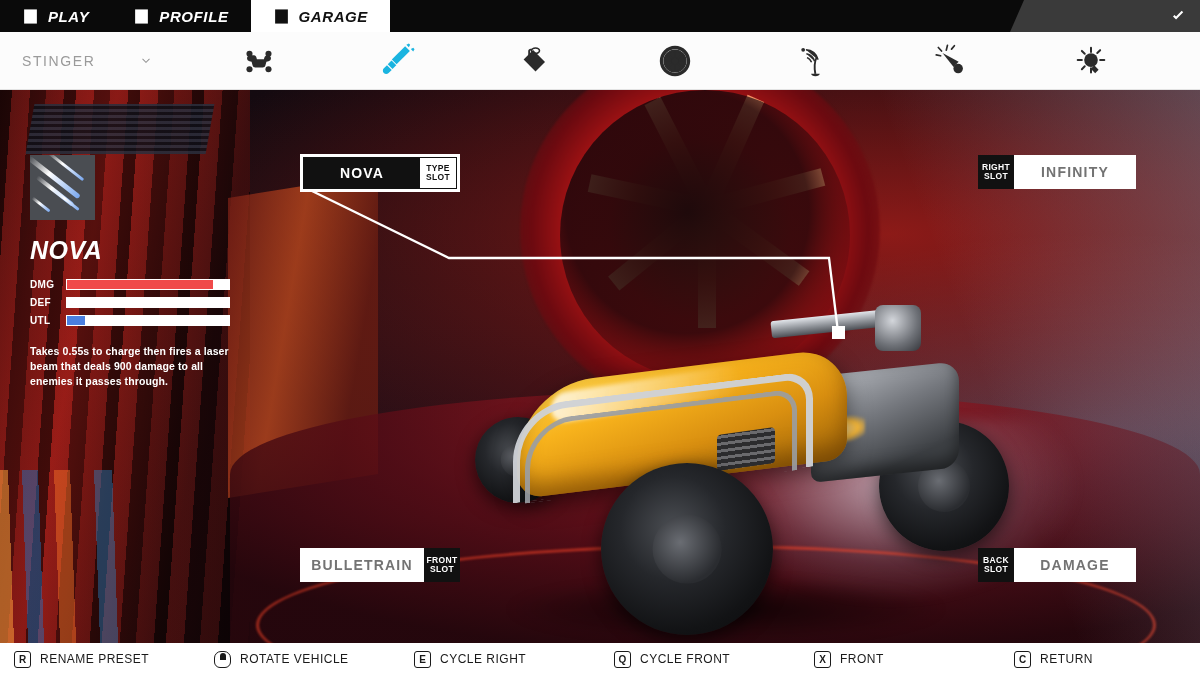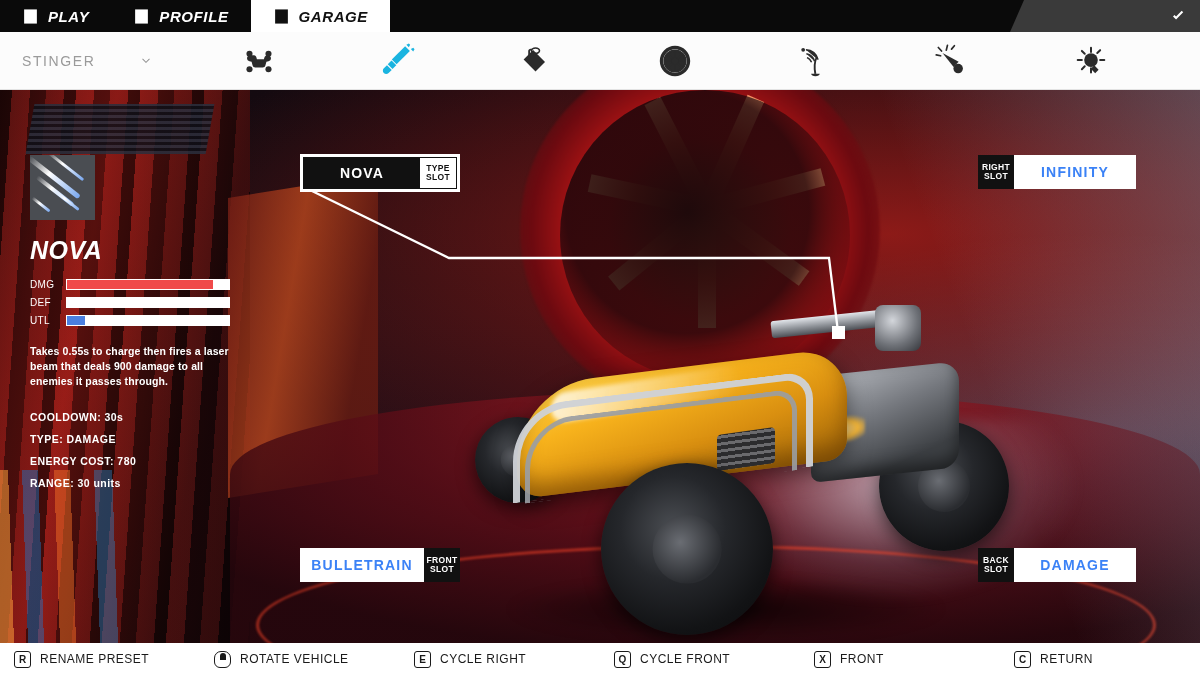--- a/index.html
+++ b/index.html
@@ -138,32 +138,32 @@
   
   #info { position:absolute; left:30px; top:155px; width:200px; z-index:30; }
   #info-thumb { width:65px; height:65px; background:#4a4d52; position:relative; overflow:hidden; }
   #info-thumb .beam { position:absolute; height:5px;
       background:linear-gradient(90deg, rgba(255,255,255,0), #ffffff 40%, #7aa8ef 100%);
       transform:rotate(38deg); border-radius:3px; }
   #info-title { margin-top:16px; color:#fff; font-size:25px; font-weight:bold;
       font-style:italic; letter-spacing:.5px; }
   #stats { margin-top:14px; }
   .stat-row { display:flex; align-items:center; gap:8px; margin-bottom:7px; }
-  .stat-lbl { width:28px; color:#fff; font-size:10px; font-weight:normal; letter-spacing:.3px; }
+  .stat-lbl { width:28px; color:#fff; font-size:10px; font-weight:bold; letter-spacing:.3px; }
   .stat-bar { flex:1 1 auto; height:11px; background:#ffffff; position:relative; }
   .stat-fill { position:absolute; left:1px; top:1px; bottom:1px; }
   #info-desc { margin-top:18px; color:#fff; font-size:10.5px; font-weight:bold;
       line-height:1.42; letter-spacing:.1px; }
   #info-specs { margin-top:22px; }
   .spec { color:#fff; font-size:10.5px; font-weight:bold; letter-spacing:.45px;
       margin-bottom:10px; }
 
   
   .slot { position:absolute; display:flex; align-items:stretch; height:34px; z-index:30; }
-  .slot .chip-name { background:#ffffff; color:#3b82f6; font-size:14px; font-weight:bold;
+  .slot .chip-name { background:#ffffff; color:#737373; font-size:14px; font-weight:bold;
       letter-spacing:1.2px; display:flex; align-items:center; justify-content:center; }
   .slot .chip-badge { background:#111; color:#fff; font-size:8.5px; font-weight:bold;
       line-height:1.1; letter-spacing:.3px; display:flex; flex-direction:column;
       align-items:center; justify-content:center; width:36px; text-align:center; }
   .slot.selected { border:3px solid #fff; height:38px; background:#111; padding:1px; }
   .slot.selected .chip-name { background:#111; color:#fff; flex:1 1 auto; }
   .slot.selected .chip-badge { background:#fff; color:#111; }
   #slot-left  { left:300px; top:154px; width:160px; }
   #slot-right { left:978px; top:155px; width:158px; }
   #slot-front { left:300px; top:548px; width:160px; }
@@ -407,26 +407,20 @@
       <div class="stat-row">
         <span class="stat-lbl">UTL</span>
         <span class="stat-bar">
           <span class="stat-fill" id="fill-utl" style="width: calc(12% - 2px); background: rgb(74, 127, 224);"></span>
         </span>
       </div>
     </div>
 
     <div id="info-desc">Takes 0.55s to charge then fires a laser beam that deals 900 damage to all enemies it passes through.</div>
 
-    <div id="info-specs">
-      <div class="spec">COOLDOWN: 30s</div>
-      <div class="spec">TYPE: DAMAGE</div>
-      <div class="spec">ENERGY COST: 780</div>
-      <div class="spec">RANGE: 30 units</div>
-    </div>
   </div>
 
   <div class="slot selected" id="slot-left">
     <span class="chip-name">NOVA</span>
     <span class="chip-badge">
       <span>TYPE</span>
       <span>SLOT</span>
     </span>
   </div>
 

